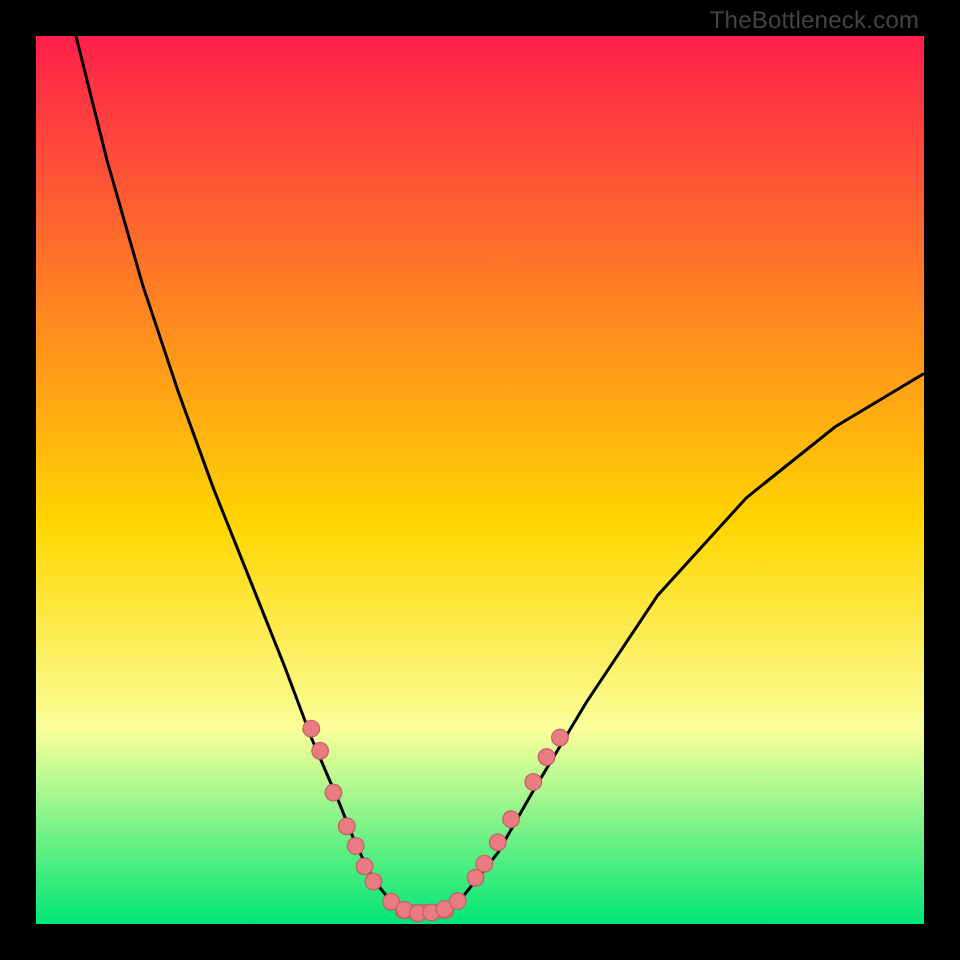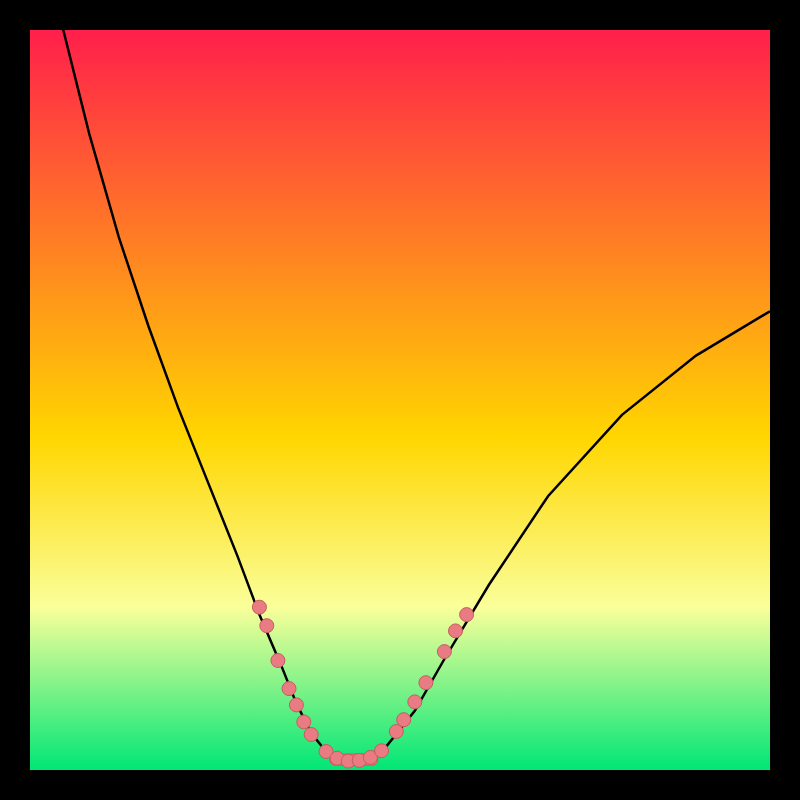--- a/index.html
+++ b/index.html
@@ -98,13 +98,14 @@
         <circle cx="425.5" cy="600.9" r="7" fill="#e97c82" stroke="#c85a60" stroke-width="1"></circle>
         <circle cx="436.6" cy="584.6" r="7" fill="#e97c82" stroke="#c85a60" stroke-width="1"></circle>
       </g>
   </svg>
 
   <div class="border-top"></div>
   <div class="border-bottom"></div>
   <div class="border-left"></div>
   <div class="border-right"></div>
 
+  <div class="watermark">TheBottleneck.com</div>
 </div>
 
 </body></html>

